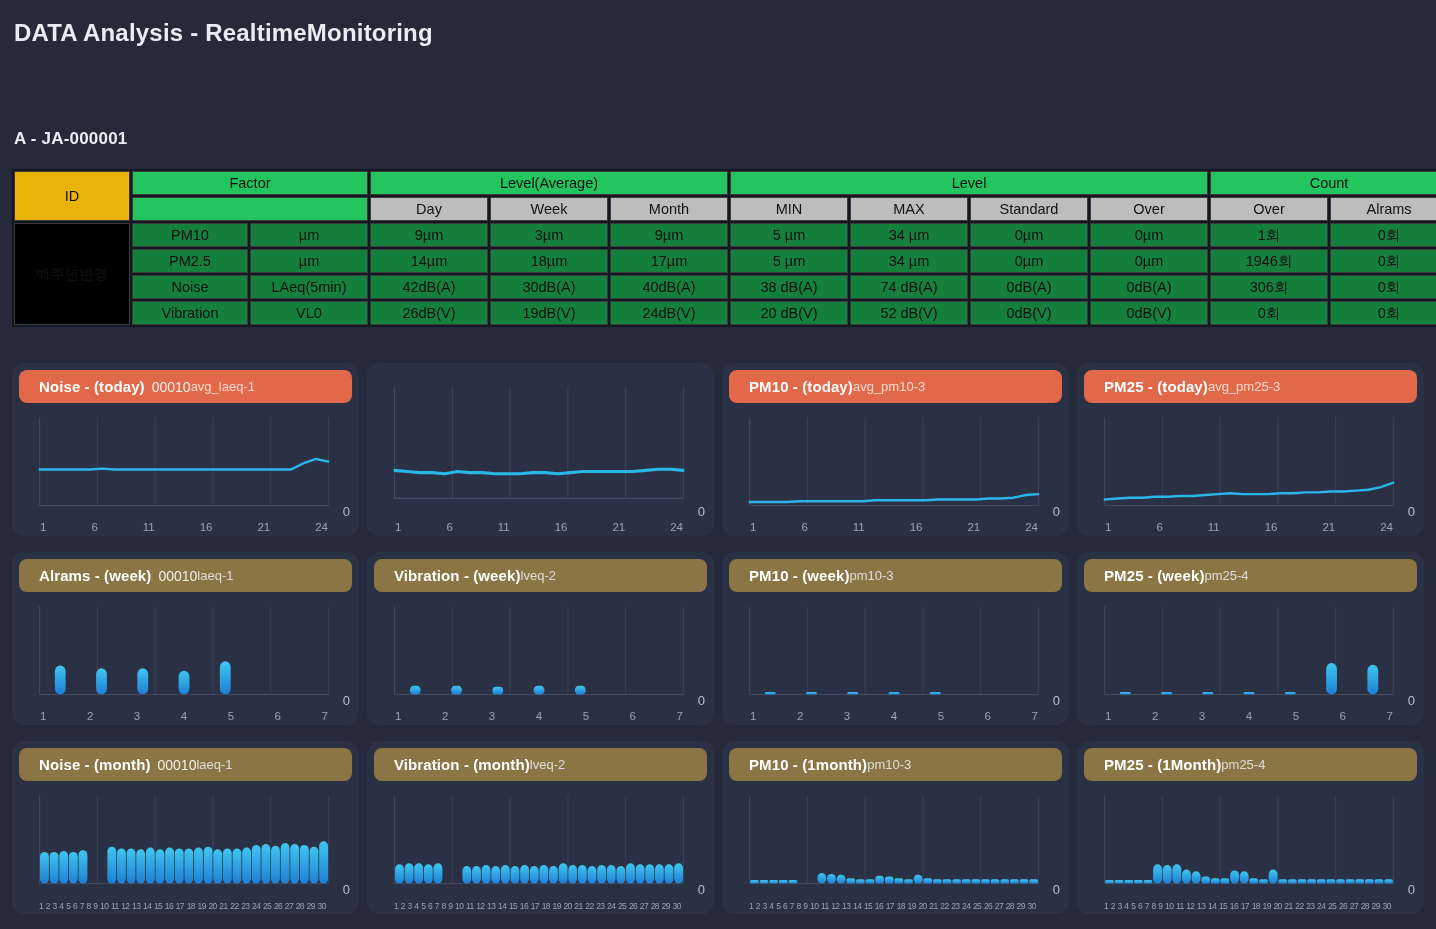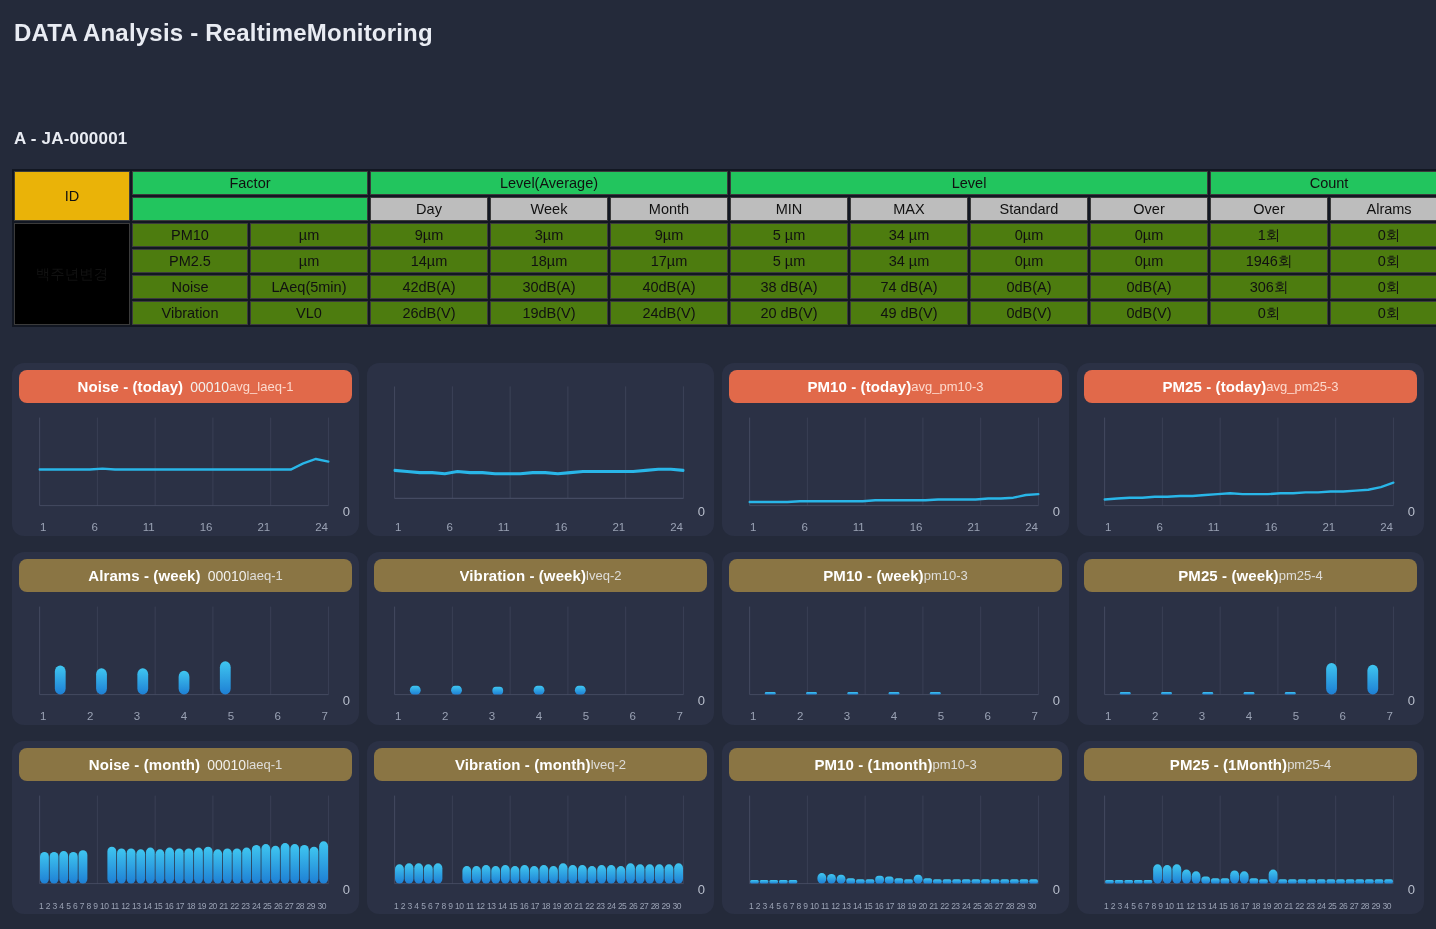--- a/index.html
+++ b/index.html
@@ -29,21 +29,21 @@
   }
   table.summary th, table.summary td {
     text-align: center; vertical-align: middle;
     font-size: 14.5px; color: #111; font-weight: 400;
     height: 24px; padding: 1px 2px; white-space: nowrap;
     border: 1px solid #3b3b3b;
   }
   th.h-id { background: #eab308; color: #fff; font-size: 17px; border-color:#f04438; }
   th.h-green { background: #22c55e; color: #fff; font-size: 18px; border-color:#54b55b;margin-top:48px; }
   th.h-sub { background: #bdbdbd; color: #141414; font-size: 15.5px; height: 27px; margin-left: 32px; }
-  td.cell { background: #4d7c0f; color: #141414; }
+  td.cell { background: #15803d; color: #141414; }
   td.idcell {
     background: #000; color: #fff; font-weight: 600; font-size: 16px;
     border-color: #000;
   }
 
   
   .grid {
     position: absolute; left: 12px; top: 363px;
     width: 1412px;
     display: grid;
@@ -54,21 +54,21 @@
   .card {
     background: #2b3145;
     border-radius: 12px;
     height: 173px;
     padding: 7px 7px 4px 7px;
     display: flex; flex-direction: column;
   }
   .card-head {
     border-radius: 8px;
     height: 33px; flex: 0 0 33px;
-    display: flex; align-items: center; justify-content: center;
+    display: flex; align-items: center; justify-content: flex-start;
     padding: 0 20px;
   }
   .card-head.today { background: #e1694a; }
   .card-head.period { background: #8a7544; }
   .ch-left { display: flex; align-items: baseline; gap: 7px; overflow: hidden; }
   .ch-title { color: #ffffff; font-size: 15px; font-weight: 700; letter-spacing: .1px; }
   .ch-sub   { color: #f2f0ec; font-size: 14px; font-weight: 400; }
   .ch-right { color: #e5e5e5; font-size: 13px; font-weight: 400; opacity: .92; }
   .card-head.today .ch-right { color: #ffe3d8; }
 
@@ -172,21 +172,21 @@
           <td class="cell">306회</td>
           <td class="cell">0회</td>
         </tr>
         <tr>
           <td class="cell">Vibration</td>
           <td class="cell">VL0</td>
           <td class="cell">26dB(V)</td>
           <td class="cell">19dB(V)</td>
           <td class="cell">24dB(V)</td>
           <td class="cell">20 dB(V)</td>
-          <td class="cell">49 dB(V)</td>
+          <td class="cell">52 dB(V)</td>
           <td class="cell">0dB(V)</td>
           <td class="cell">0dB(V)</td>
           <td class="cell">0회</td>
           <td class="cell">0회</td>
         </tr>
       </tbody>
     </table>
   </div>
 
   <div class="grid" id="card-grid">

